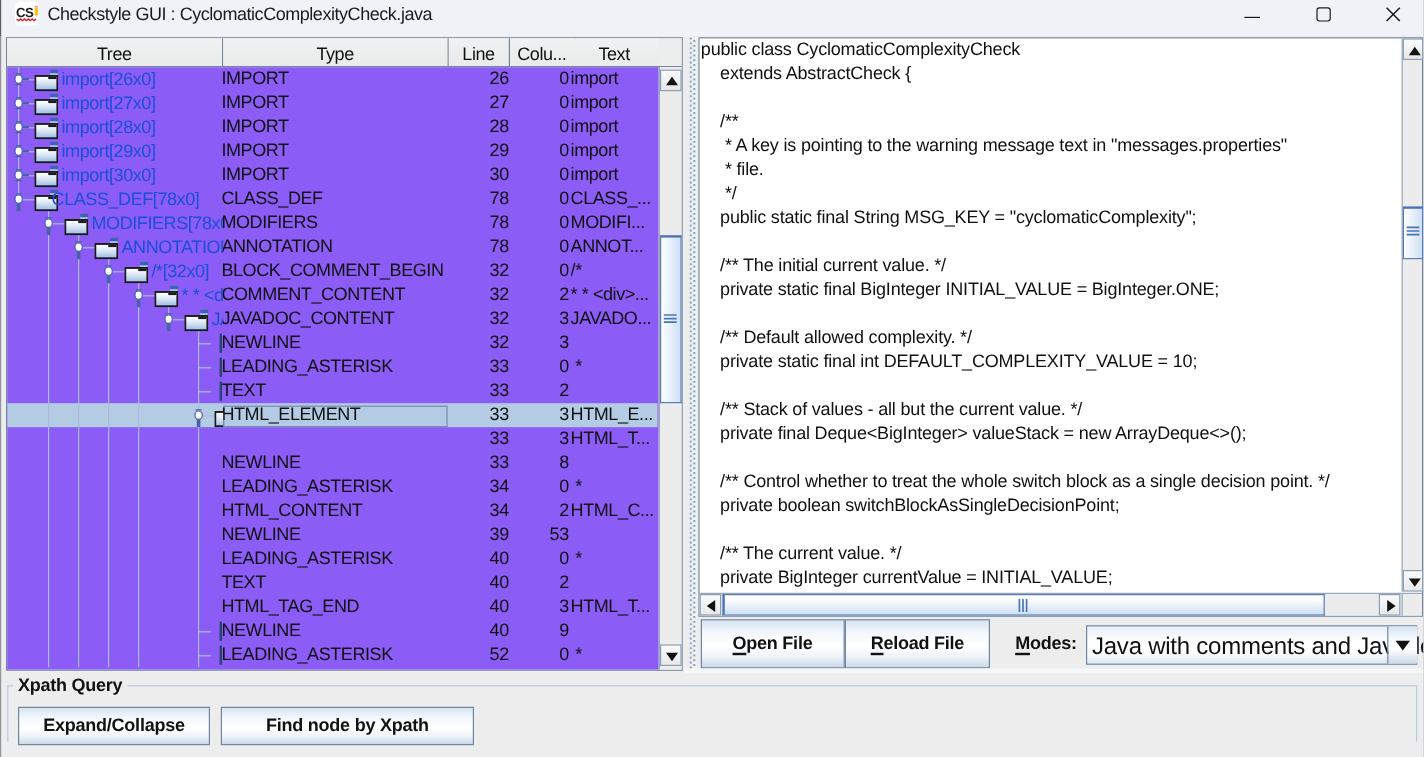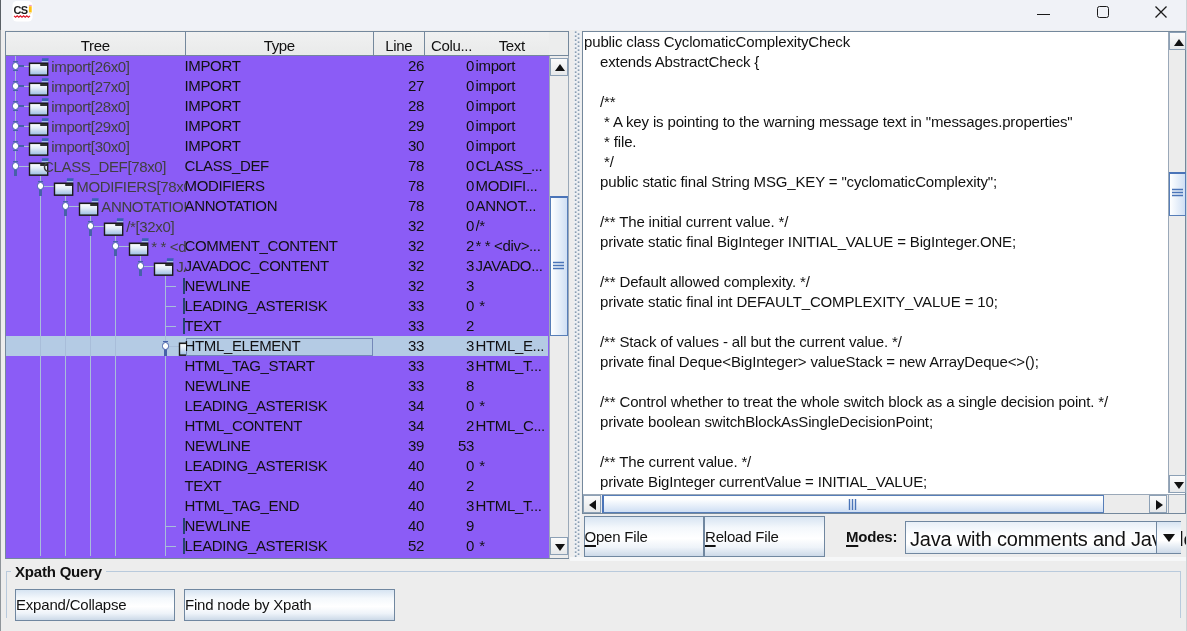--- a/index.html
+++ b/index.html
@@ -12,52 +12,53 @@
 .hc { position:absolute; top:0; height:23px; border-right:1px solid #74889c; text-align:center; font-size:15px; letter-spacing:-0.35px; color:#111; line-height:24px; padding-top:1.5px; background:linear-gradient(#f0f1f1,#e9eaea); }
 #rows { position:absolute; left:0; top:24px; width:542.5px; height:502px; background:#8b5cf6; overflow:hidden; }
 .row { position:absolute; left:0; width:542px; height:20px; }
 .row.sel { background:#b4cbe4; }
 .row > div { position:absolute; top:0; height:20px; font-size:15px; letter-spacing:-0.35px; color:#111; line-height:20px; white-space:pre; overflow:hidden; }
 .ct { left:178px; width:190px; padding-left:0.5px; }
 .cl { left:369px; width:49px; text-align:right; }
 .cc { left:419.5px; width:48.5px; text-align:right; }
 .cx { left:469.5px; width:73px; padding-left:0px; }
 #treelayer { position:absolute; left:0; top:24px; width:179.5px; height:502px; overflow:hidden; }
-.tl { font-size:15px; letter-spacing:-0.35px; color:#404040; line-height:15px; white-space:pre; }
+.tl { font-size:15px; letter-spacing:-0.35px; color:#1d4ed8; line-height:15px; white-space:pre; }
 
 #tvsb { position:absolute; left:542.5px; top:24px; width:19px; height:502px; background:#ececec; border-left:1px solid #9aa8b8; }
 
 #splitter { position:absolute; left:574px; top:1px; width:7px; height:528px; background:#eef0f3; }
 
 #rightpane { position:absolute; left:582px; top:1px; width:604px; height:483px; border:1px solid #74889c; background:#fff; }
 #code { position:absolute; left:0px; top:0px; width:585px; height:461px; padding-left:1px; overflow:hidden; font-size:15px; letter-spacing:-0.15px; line-height:20px; white-space:pre; color:#111; }
 
 #rvsb { position:absolute; left:585px; top:0; width:17px; height:461px; background:#ececec; border-left:1px solid #9aa8b8; }
 #rhsb { position:absolute; left:0; top:462px; width:585px; height:19px; background:#ececec; border-top:1px solid #9aa8b8; }
 #rcorner { position:absolute; left:585px; top:462px; width:17px; height:19px; background:#ececec; border-left:1px solid #9aa8b8; border-top:1px solid #9aa8b8; }
 .sbbtn { position:absolute; background:linear-gradient(#fbfbfb,#e6e8ea); border:1px solid #8ca0b5; }
 .thumbv { position:absolute; background:linear-gradient(90deg,#feffff,#cfdff4); border:1px solid #577eb8; border-top:2px solid #4a74b8; }
 .thumbh { position:absolute; background:linear-gradient(#feffff 20%,#cfdff4); border:1px solid #577eb8; border-left:2px solid #4a74b8; }
 .tri { position:absolute; width:0; height:0; }
 
-.btn { position:absolute; border:1px solid #7087a0; background:linear-gradient(180deg,#d7e4f2 0%,#f4f8fc 28%,#ffffff 55%,#eef3f9 78%,#ccd9e8 100%); font-size:15px; font-weight:normal; color:#111; text-align:left; letter-spacing:-0.2px; }
+.btn { position:absolute; border:1px solid #7087a0; background:linear-gradient(180deg,#d7e4f2 0%,#f4f8fc 28%,#ffffff 55%,#eef3f9 78%,#ccd9e8 100%); font-size:15px; font-weight:bold; color:#111; text-align:center; letter-spacing:-0.2px; }
 u { text-decoration-thickness:1.5px; text-underline-offset:2.5px; }
 
 #xpath-line { position:absolute; left:6px; top:540.5px; width:1175px; height:47px; border:1px solid #b9cadc; border-bottom:none; }
 #xpath-label { position:absolute; left:11px; top:533px; font-size:15px; font-weight:bold; letter-spacing:-0.2px; color:#111; background:#ededed; padding:0 4px; }
 </style></head><body>
 <div id="titlebar">
  <svg class="abs" style="left:12px;top:0.5px" width="21" height="21" viewBox="0 0 21 21">
   <rect x="0.5" y="0" width="20" height="20.5" rx="4.2" fill="#fff"></rect>
   <text x="1.4" y="13" font-family="Liberation Sans" font-size="11" font-weight="bold" fill="#1e1e1e" letter-spacing="-0.6">CS</text>
   <rect x="16.9" y="3.9" width="2.8" height="1.5" fill="#f2a0c0"></rect>
   <rect x="16.9" y="5.3" width="2.8" height="6.2" fill="#ffc20e"></rect>
   <path d="M16.9 11.5 L19.7 11.5 L18.3 13.6 Z" fill="#f6e0ae"></path>
   <path d="M2 14.8 L3.6 16.2 L5.2 14.8 L6.8 16.2 L8.4 14.8 L10 16.2 L11.6 14.8 L13.2 16.2 L14.8 14.8 L16.4 16.2 L18 14.8" fill="none" stroke="#dd1122" stroke-width="1.1"></path>
  </svg>
+ <span id="title">Checkstyle GUI : CyclomaticComplexityCheck.java</span>
  <div class="abs" style="left:1037px;top:14px;width:13px;height:1.3px;background:#1a1a1a"></div>
  <div class="abs" style="left:1097px;top:6px;width:11.5px;height:11.5px;border:1.3px solid #1a1a1a;border-radius:2.5px"></div>
  <svg class="abs" style="left:1154px;top:5px" width="14" height="14" viewBox="0 0 14 14">
       <path d="M1.5 1.5 L12.5 12.5 M12.5 1.5 L1.5 12.5" stroke="#1a1a1a" stroke-width="1.3"></path>
     </svg>
 </div>
 <div id="win">
 <svg width="0" height="0">
       <defs>
         <linearGradient id="fg" x1="0" y1="0" x2="0" y2="1">
@@ -118,20 +119,21 @@
 <div class="cc">0</div>
 <div class="cx">MODIFI...</div>
 </div>
 <div class="row" style="top:140px">
 <div class="ct">ANNOTATION</div>
 <div class="cl">78</div>
 <div class="cc">0</div>
 <div class="cx">ANNOT...</div>
 </div>
 <div class="row" style="top:160px">
+<div class="ct">BLOCK_COMMENT_BEGIN</div>
 <div class="cl">32</div>
 <div class="cc">0</div>
 <div class="cx">/*</div>
 </div>
 <div class="row" style="top:180px">
 <div class="ct">COMMENT_CONTENT</div>
 <div class="cl">32</div>
 <div class="cc">2</div>
 <div class="cx">* * &lt;div&gt;...</div>
 </div>
@@ -160,21 +162,20 @@
 <div class="cx"></div>
 </div>
 <div class="row sel" style="top:280px">
 <div style="position:absolute;left:180px;top:1.5px;width:186.5px;height:18.5px;border:1px solid #7488b8;"></div>
 <div class="ct">HTML_ELEMENT</div>
 <div class="cl">33</div>
 <div class="cc">3</div>
 <div class="cx">HTML_E...</div>
 </div>
 <div class="row" style="top:300px">
-<div class="ct">HTML_TAG_START</div>
 <div class="cl">33</div>
 <div class="cc">3</div>
 <div class="cx">HTML_T...</div>
 </div>
 <div class="row" style="top:320px">
 <div class="ct">NEWLINE</div>
 <div class="cl">33</div>
 <div class="cc">8</div>
 <div class="cx"></div>
 </div>

